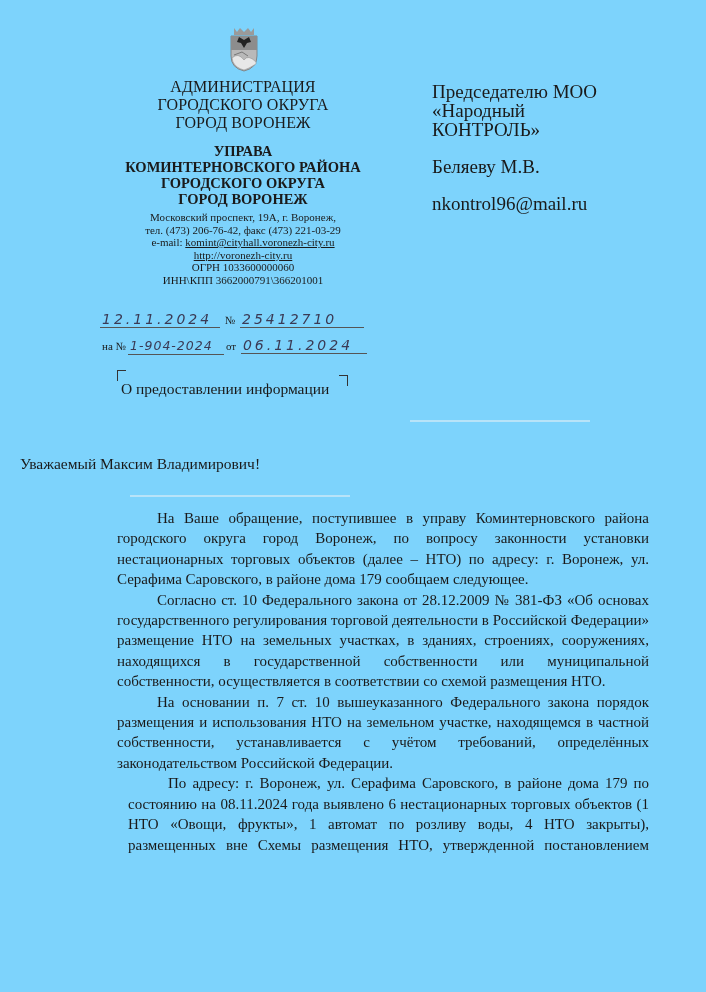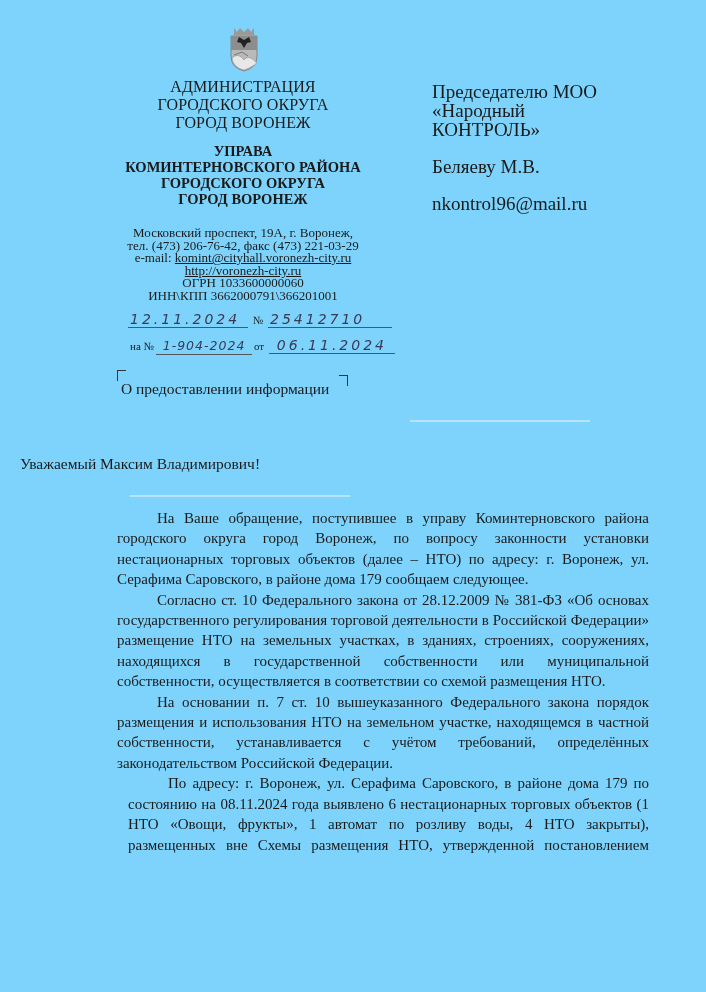--- a/index.html
+++ b/index.html
@@ -12,31 +12,31 @@
     }
     .page { position: absolute; left: 0; top: 0; width: 706px; height: 992px; background: #7dd3fc; }
 
     
     .emblem { position: absolute; left: 228px; top: 26px; width: 32px; height: 46px; }
 
     
     .org-block { position: absolute; left: 112px; top: 78px; width: 262px; text-align: center; }
     .org-admin { font-size: 16px; line-height: 18px; letter-spacing: 0.1px; }
     .org-uprava { font-size: 14.5px; line-height: 16px; font-weight: bold; margin-top: 11px; }
-    .org-contacts { font-size: 13px; line-height: 12.6px; margin-top: 20px; }
+    .org-contacts { font-size: 11px; line-height: 12.6px; margin-top: 4px; }
     .org-contacts .u { text-decoration: underline; }
 
     
     .addressee { position: absolute; left: 432px; top: 82px; width: 175px; text-align: left; font-size: 19px; line-height: 19px; }
     .addressee .gap { height: 18px; }
 
     
-    .reg { position: absolute; left: 128px; font-size: 11px; white-space: nowrap; }
+    .reg { position: absolute; left: 100px; font-size: 11px; white-space: nowrap; }
     .reg1 { top: 311px; }
-    .reg2 { top: 337px; text-align: center; }
+    .reg2 { top: 337px; }
     .hand {
       display: inline-block;
       font-family: "DejaVu Sans", sans-serif;
       font-style: italic;
       color: #3a3a55;
       border-bottom: 1px solid #555;
       letter-spacing: 3px;
       padding: 0 2px;
       font-size: 14px;
       line-height: 16px;

